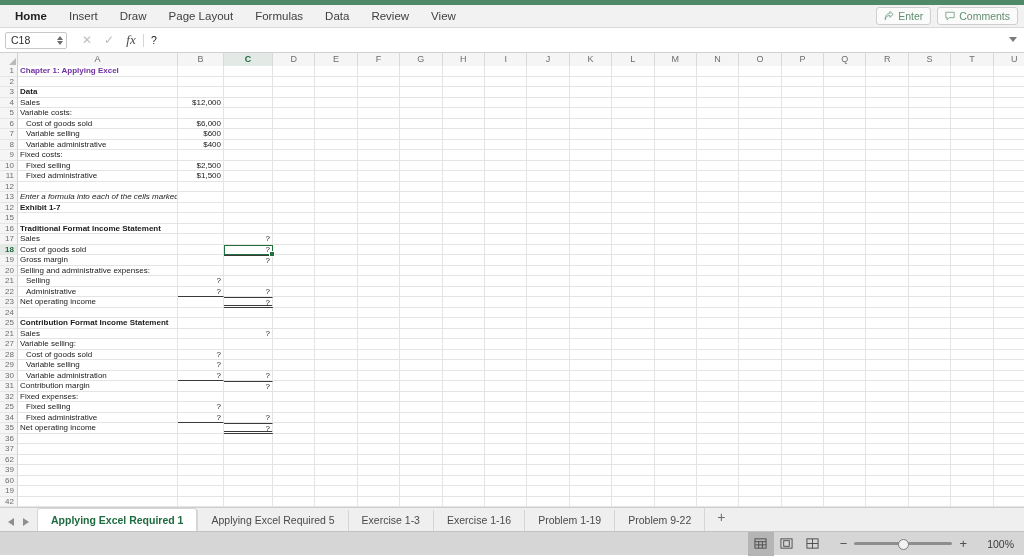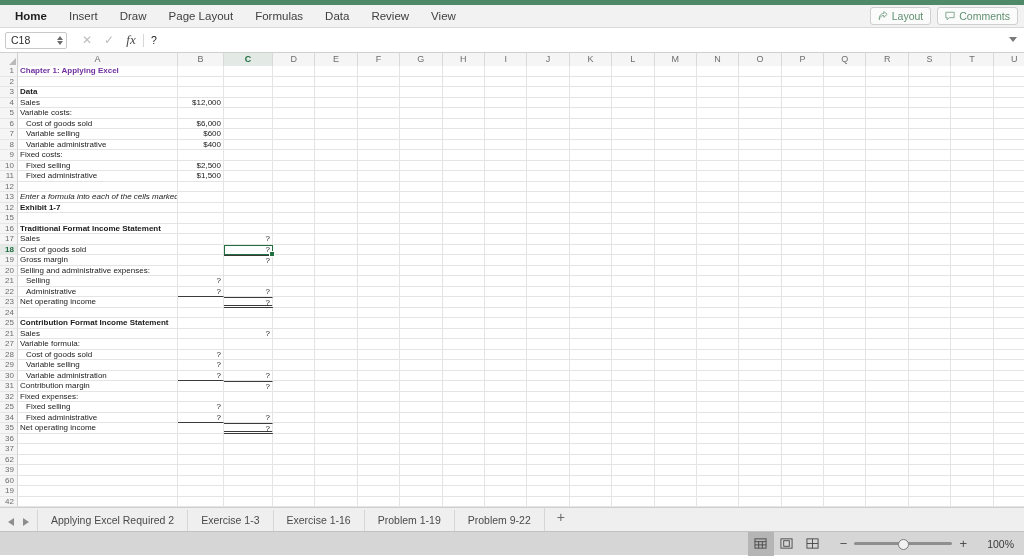--- a/index.html
+++ b/index.html
@@ -227,21 +227,21 @@
       <div class="ribbon-tab">Review</div>
       <div class="ribbon-tab">View</div>
     </div>
   <div id="ribbon-right">
     <div class="rb-btn">
       <span>
         <svg width="10" height="10" viewBox="0 0 12 12">
           <path d="M1.5 10.5 C2 7 4 5.5 7 5.3 L7 7.6 L11 4 L7 0.6 L7 2.9 C3.3 3.1 1.2 5.6 1.5 10.5 Z" fill="none" stroke="#6f9c7f" stroke-width="1"></path>
         </svg>
       </span>
-      <span>Layout</span>
+      <span>Enter</span>
     </div>
     <div class="rb-btn">
       <span>
         <svg width="10" height="10" viewBox="0 0 12 12">
           <path d="M1 1.5 L11 1.5 L11 8 L5 8 L2.6 10.5 L2.6 8 L1 8 Z" fill="none" stroke="#6f9c7f" stroke-width="1"></path>
         </svg>
       </span>
       <span>Comments</span>
     </div>
   </div>
@@ -931,21 +931,21 @@
           <div class="cell" style="width: 42.4px;"></div>
           <div class="cell" style="width: 42.4px;"></div>
           <div class="cell" style="width: 42.4px;"></div>
           <div class="cell" style="width: 42.4px;"></div>
           <div class="cell" style="width: 42.4px;"></div>
           <div class="cell" style="width: 42.4px;"></div>
           <div class="cell" style="width: 42.4px;"></div>
           <div class="cell" style="width: 42.4px;"></div>
         </div>
         <div class="row">
-          <div class="cell" style="width: 160px;">Variable formula:</div>
+          <div class="cell" style="width: 160px;">Variable selling:</div>
           <div class="cell" style="width: 46px;"></div>
           <div class="cell" style="width: 49px;"></div>
           <div class="cell" style="width: 42.4px;"></div>
           <div class="cell" style="width: 42.4px;"></div>
           <div class="cell" style="width: 42.4px;"></div>
           <div class="cell" style="width: 42.4px;"></div>
           <div class="cell" style="width: 42.4px;"></div>
           <div class="cell" style="width: 42.4px;"></div>
           <div class="cell" style="width: 42.4px;"></div>
           <div class="cell" style="width: 42.4px;"></div>
@@ -1308,21 +1308,22 @@
       </div>
   </div>
 </div>
 
 <div id="sheetbar">
   <div id="nav-arrows">
     <span class="nav-arr left"></span>
     <span class="nav-arr right"></span>
   </div>
   <div id="sheet-tabs" style="display:flex;align-items:flex-end;">
-      <div class="sheet-tab">Applying Excel Required 2</div>
+      <div class="sheet-tab active">Applying Excel Required 1</div>
+      <div class="sheet-tab">Applying Excel Required 5</div>
       <div class="sheet-tab">Exercise 1-3</div>
       <div class="sheet-tab">Exercise 1-16</div>
       <div class="sheet-tab">Problem 1-19</div>
       <div class="sheet-tab">Problem 9-22</div>
     </div>
   <div id="add-sheet">+</div>
 </div>
 
 <div id="statusbar">
   <div class="view-btn active">

